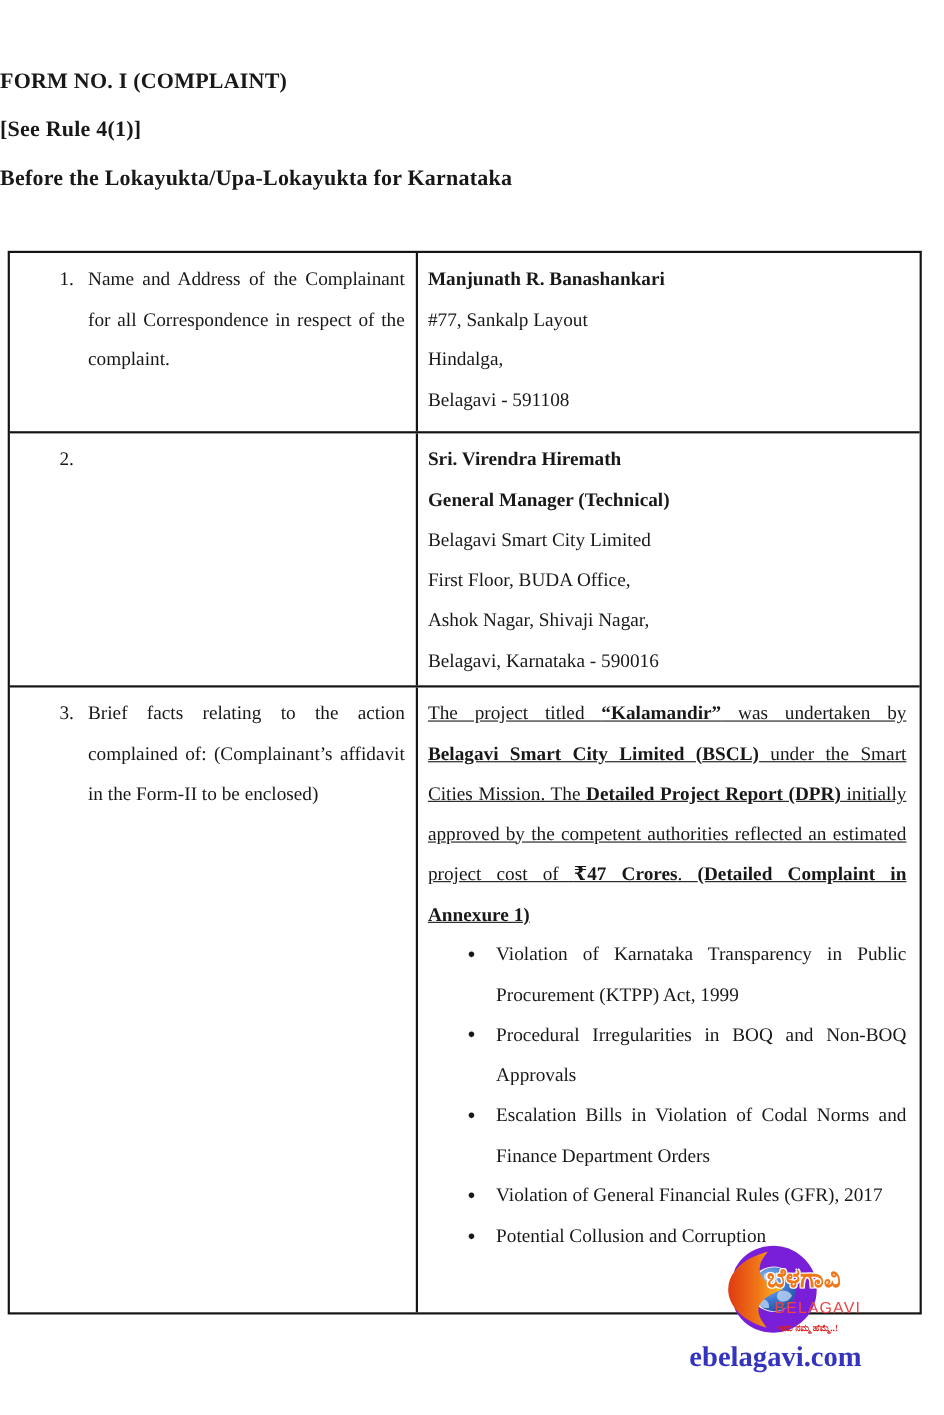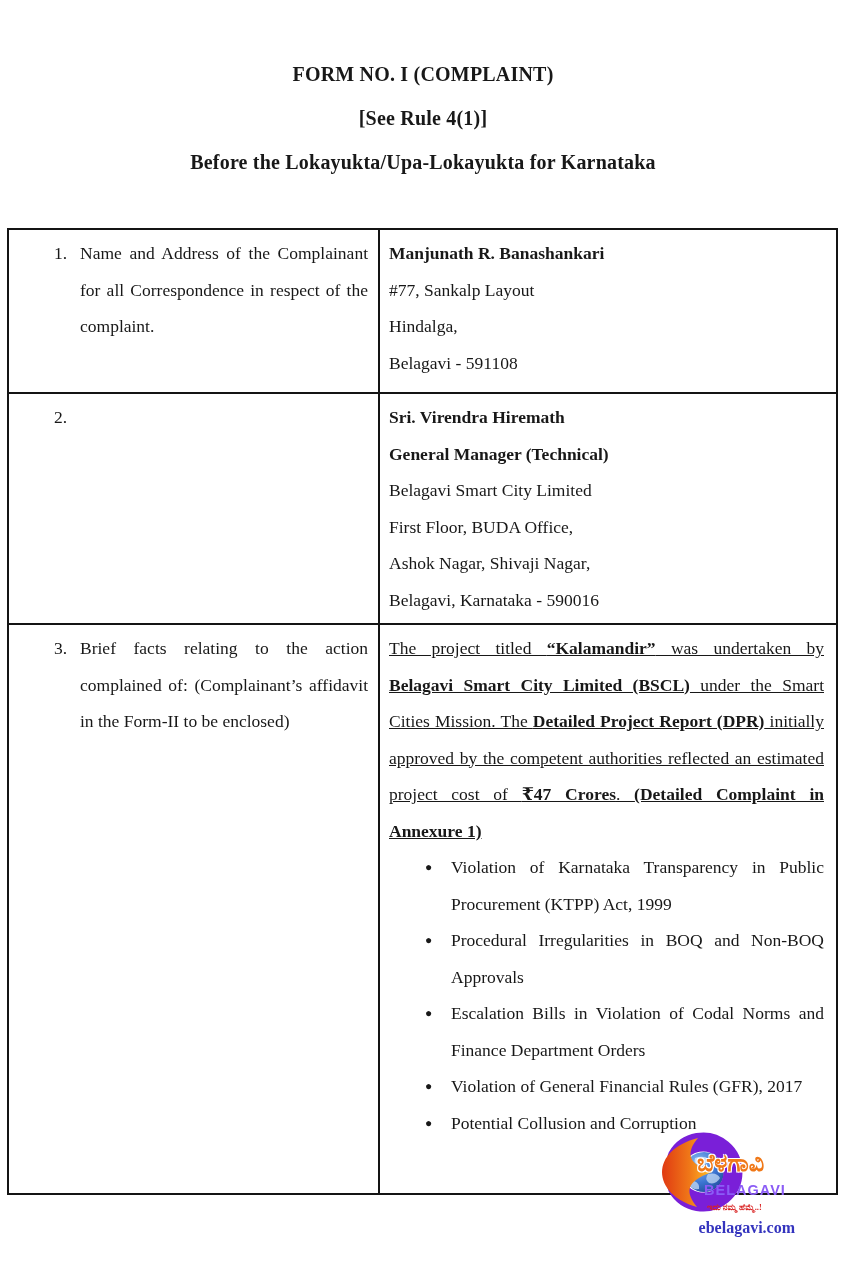--- a/index.html
+++ b/index.html
@@ -6,21 +6,21 @@
   html,body { background:#ffffff; }
   body {
     width:858px; height:1286px;
     font-family:"Liberation Serif","DejaVu Serif",serif;
     color:#181818;
     position:relative;
   }
   .page { position:relative; width:858px; height:1286px; overflow:hidden; background:#fff; }
 
   
-  .doc-header { position:absolute; left:0; top:62px; width:846px; text-align:center; }
+  .doc-header { position:absolute; left:0; top:62px; width:846px; }
   .doc-header .hline { font-weight:bold; font-size:20px; line-height:24px; margin-bottom:20px; letter-spacing:.2px; }
 
   
   .form-table {
     position:absolute; left:7px; top:228px; width:831px;
     border:2px solid #141414;
   }
   .trow { display:flex; }
   .trow.bordered { border-bottom:2px solid #141414; }
   .row1 { height:164px; }
@@ -55,29 +55,29 @@
   .emblem { position:absolute; left:648px; top:1126px; width:100px; height:94px; z-index:6; }
   .kn-name {
     position:absolute; left:697px; top:1148px; z-index:7;
     font-size:24px; font-weight:bold; color:#F07818; white-space:nowrap;
     text-shadow:-1px -1px 0 #fff, 1px -1px 0 #fff, -1px 1px 0 #fff, 1px 1px 0 #fff;
     line-height:30px;
   }
   .latin-name {
     position:absolute; left:704px; top:1182px; z-index:7;
     font-family:"Liberation Sans","DejaVu Sans",sans-serif;
-    font-size:14.5px; font-weight:bold; color:#8b5cf6; letter-spacing:1px; white-space:nowrap;
+    font-size:14.5px; font-weight:normal; color:#ef4444; letter-spacing:1px; white-space:nowrap;
   }
   .tagline {
     position:absolute; left:707px; top:1202px; z-index:7;
     font-size:8.5px; color:#D92121; white-space:nowrap; font-weight:bold;
   }
   .site {
     position:absolute; left:615px; top:1219px; width:180px; z-index:7;
-    text-align:right; font-size:16px; font-weight:bold; color:#3434BE;
+    text-align:center; font-size:26px; font-weight:bold; color:#3434BE;
     font-family:"Liberation Serif","DejaVu Serif",serif;
   }
 </style>
 </head>
 <body>
 
 <div class="page">
 
   <div class="doc-header">
     <div class="hline">FORM NO. I (COMPLAINT)</div>

